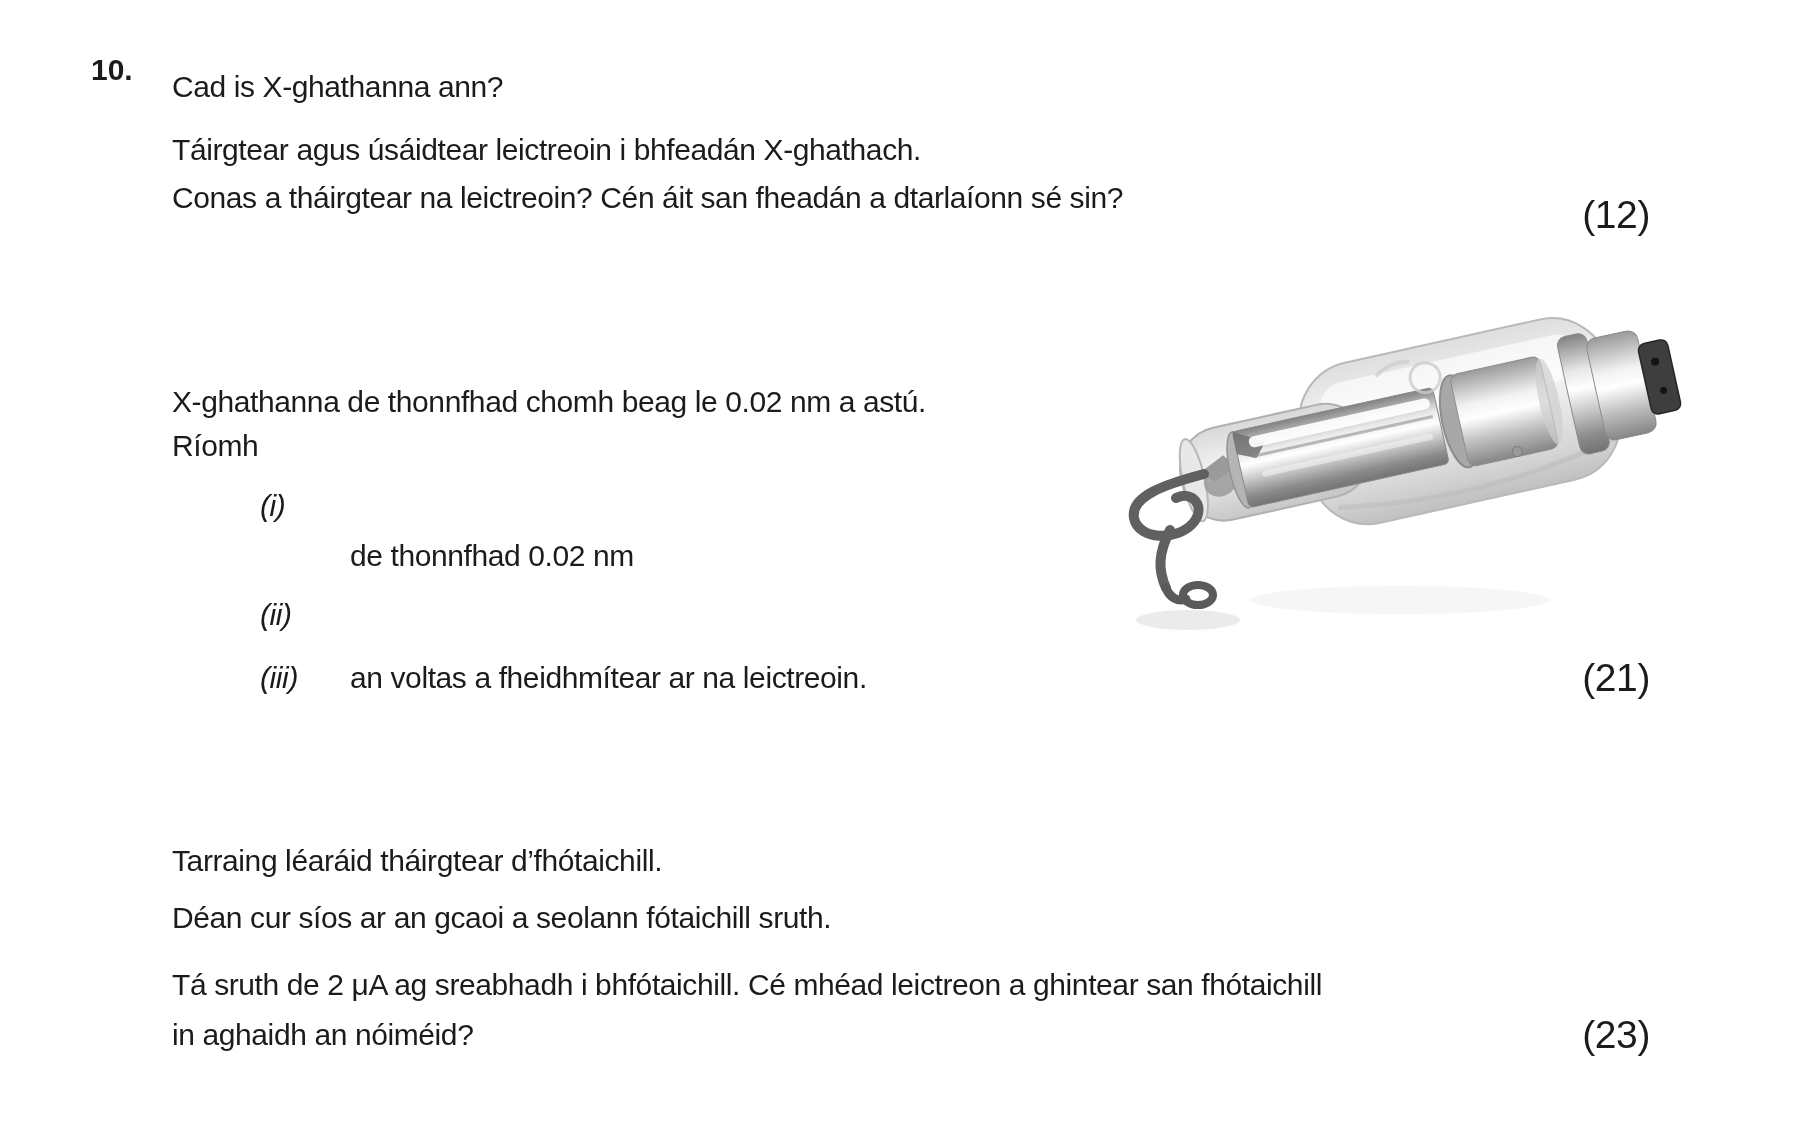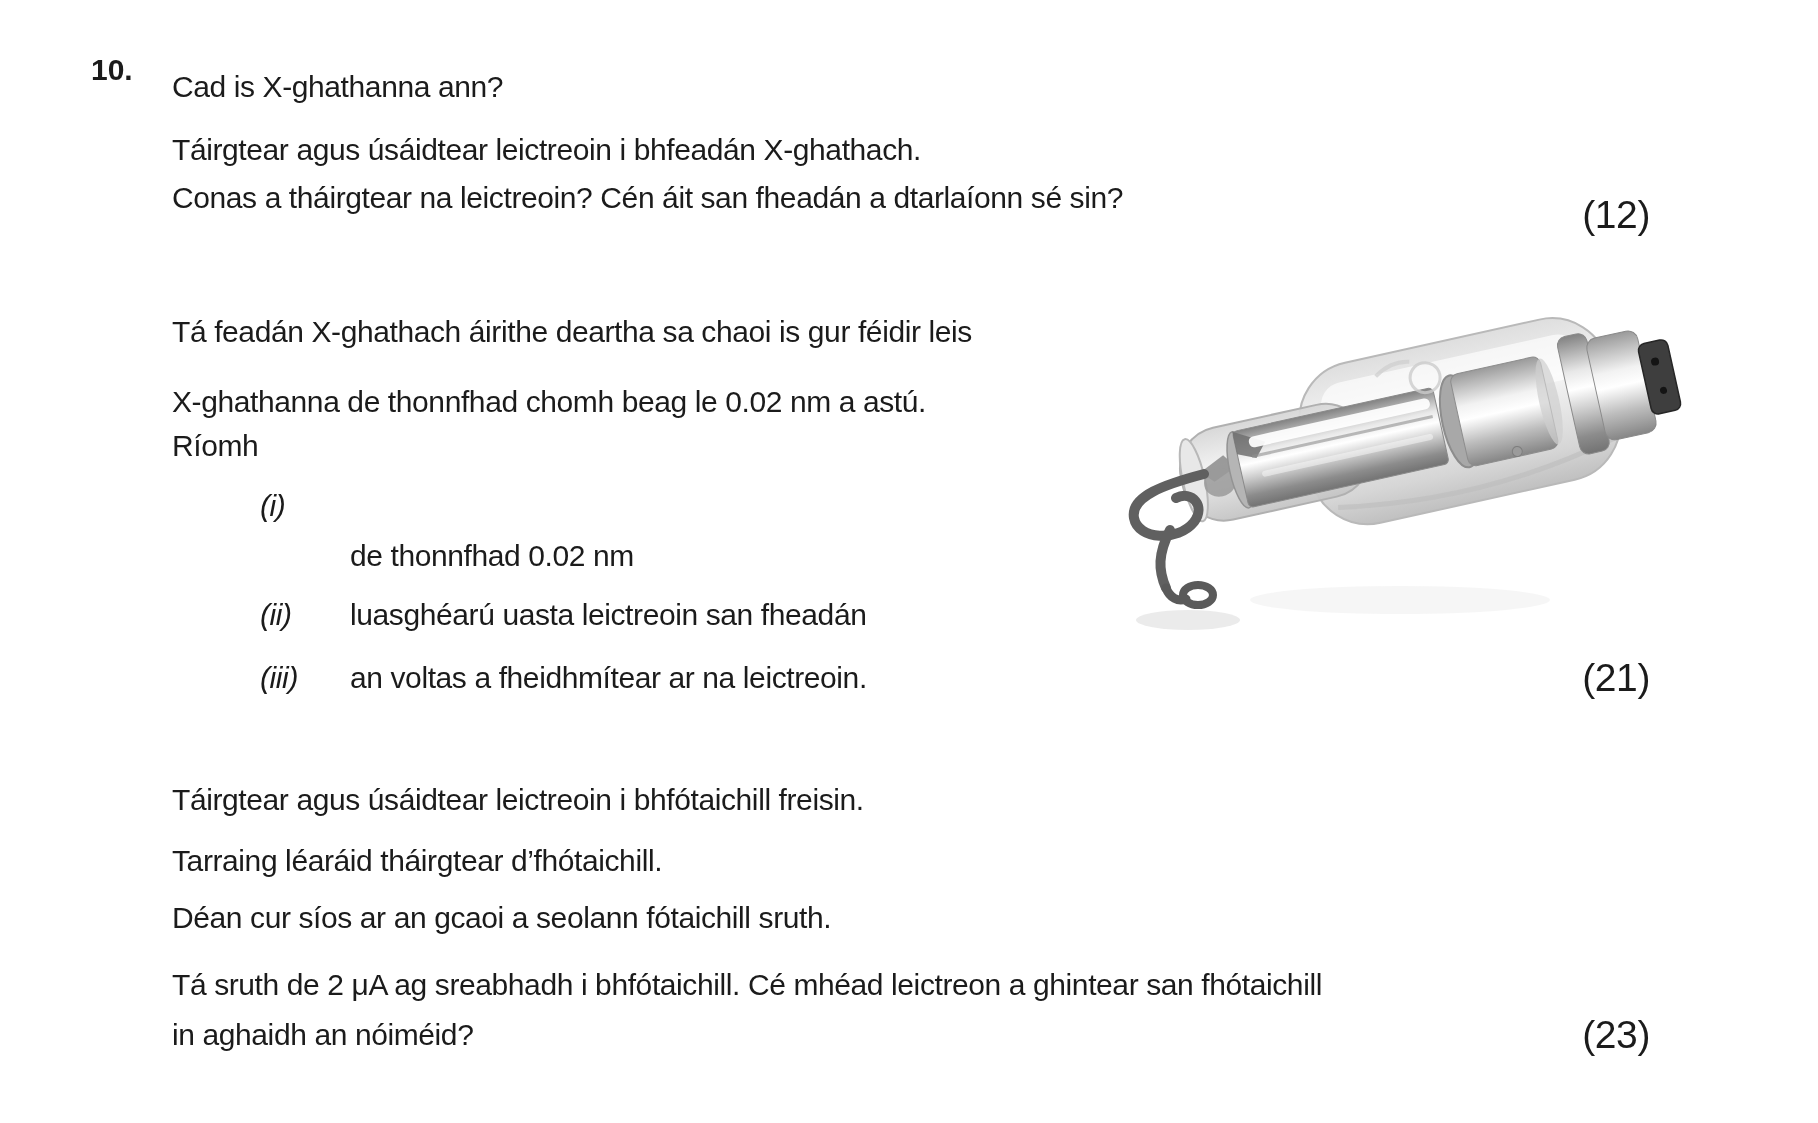--- a/index.html
+++ b/index.html
@@ -45,35 +45,32 @@
 
 <div class="page">
 
   <div class="qnum" style="top:50px">10.</div>
 
   <div class="tl" style="top:130px">Táirgtear agus úsáidtear leictreoin i bhfeadán X-ghathach.</div>
   <div class="tl" style="top:67px">Cad is X-ghathanna ann?</div>
   <div class="tl" style="top:178px">Conas a tháirgtear na leictreoin? Cén áit san fheadán a dtarlaíonn sé sin?</div>
   <div class="mark" style="top:195px">(12)</div>
 
-  <div class="tl" style="top:312px">Tá feadán X-ghathach áirithe deartha sa chaoi is gur féidir leis</div>
   <div class="tl" style="top:382px">X-ghathanna de thonnfhad chomh beag le 0.02 nm a astú.</div>
   <div class="tl" style="top:426px">Ríomh</div>
 
   <div class="tl ilabel" style="top:486px">(i)</div>
   <div class="tl itext" style="top:536px">de thonnfhad 0.02 nm</div>
 
   <div class="tl ilabel" style="top:595px">(ii)</div>
-  <div class="tl itext" style="top:595px">luasghéarú uasta leictreoin san fheadán</div>
 
   <div class="tl ilabel" style="top:658px">(iii)</div>
   <div class="tl itext" style="top:658px">an voltas a fheidhmítear ar na leictreoin.</div>
   <div class="mark" style="top:658px">(21)</div>
 
-  <div class="tl" style="top:780px">Táirgtear agus úsáidtear leictreoin i bhfótaichill freisin.</div>
   <div class="tl" style="top:841px">Tarraing léaráid tháirgtear d’fhótaichill.</div>
   <div class="tl" style="top:898px">Déan cur síos ar an gcaoi a seolann fótaichill sruth.</div>
   <div class="tl" style="top:965px">Tá sruth de 2 μA ag sreabhadh i bhfótaichill. Cé mhéad leictreon a ghintear san fhótaichill</div>
   <div class="tl" style="top:1015px">in aghaidh an nóiméid?</div>
   <div class="mark" style="top:1015px">(23)</div>
 
   <div class="photo">
     <svg width="590" height="400" viewBox="0 0 590 400" xmlns="http://www.w3.org/2000/svg">
       <defs>
         <linearGradient id="mA" x1="0" y1="0" x2="0" y2="1">

